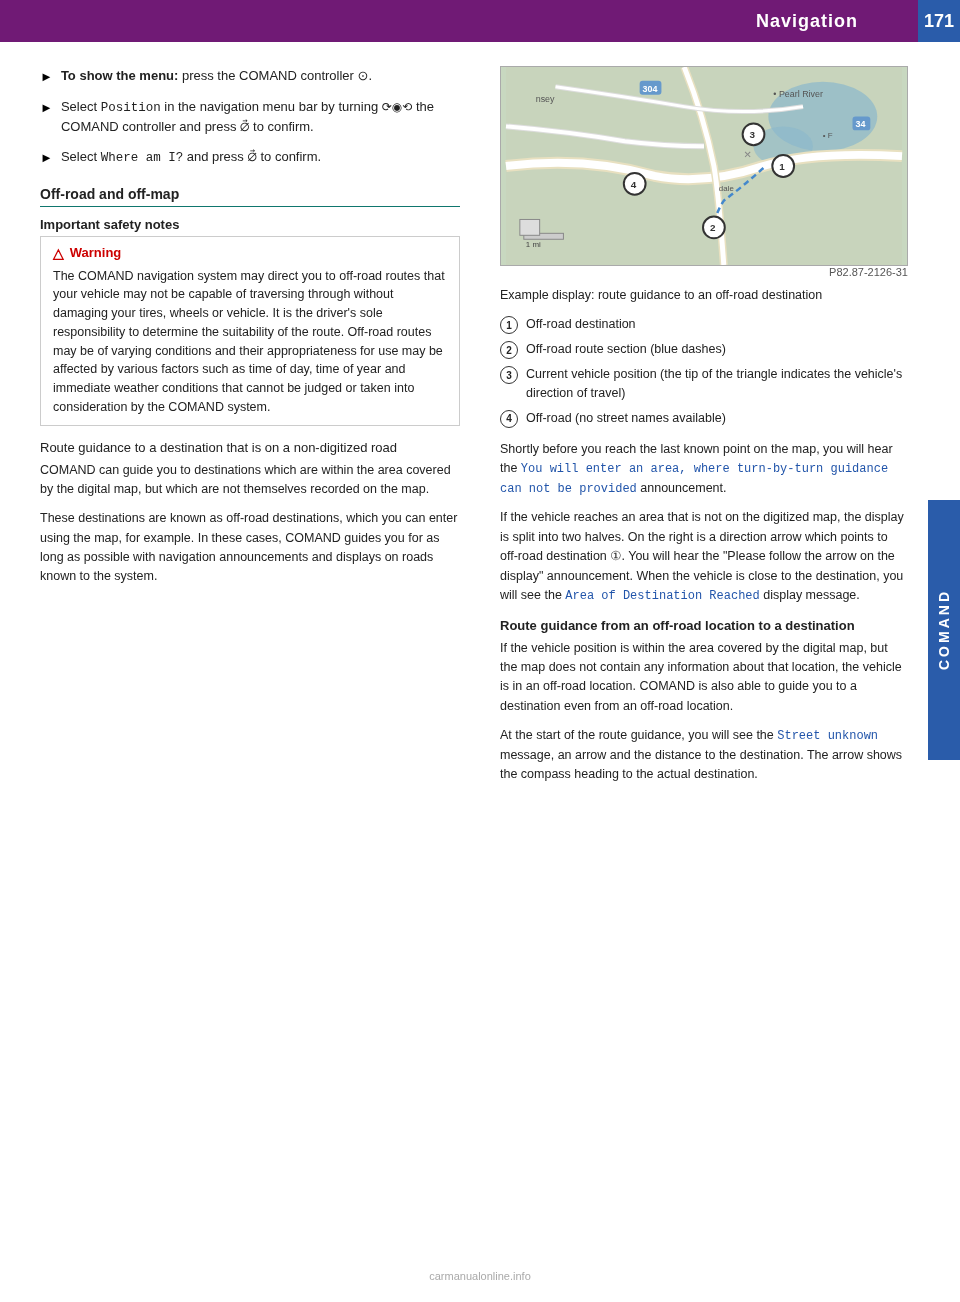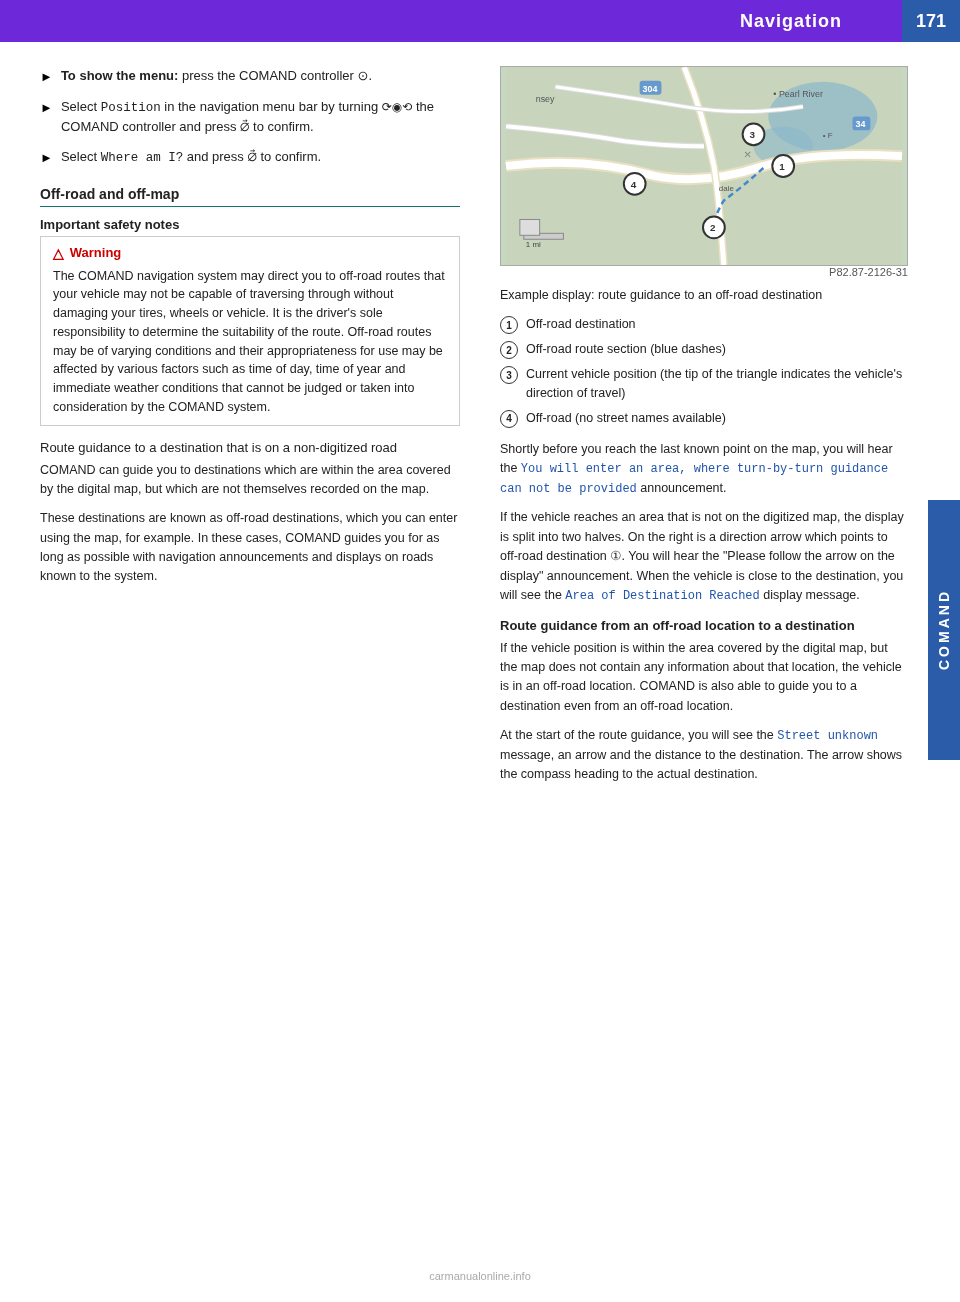--- a/index.html
+++ b/index.html
@@ -8,42 +8,42 @@
       font-size: 13px;
       background: #fff;
       color: #222;
       width: 960px;
       min-height: 1302px;
       position: relative;
     }
 
     
     .header-bar {
-      background: #6d28d9;
+      background: #701a75;
       height: 42px;
       display: flex;
       align-items: center;
       justify-content: flex-end;
       padding-right: 0;
     }
     .header-title {
       color: #fff;
       font-size: 18px;
       font-weight: bold;
       letter-spacing: 1px;
       flex: 1;
       text-align: right;
       padding-right: 60px;
     }
     .page-number-box {
       background: #2a5caa;
       color: #fff;
       font-size: 18px;
       font-weight: bold;
-      width: 58px;
+      width: 42px;
       height: 42px;
       display: flex;
       align-items: center;
       justify-content: center;
     }
 
     
     .side-tab {
       position: absolute;
       right: 0;

